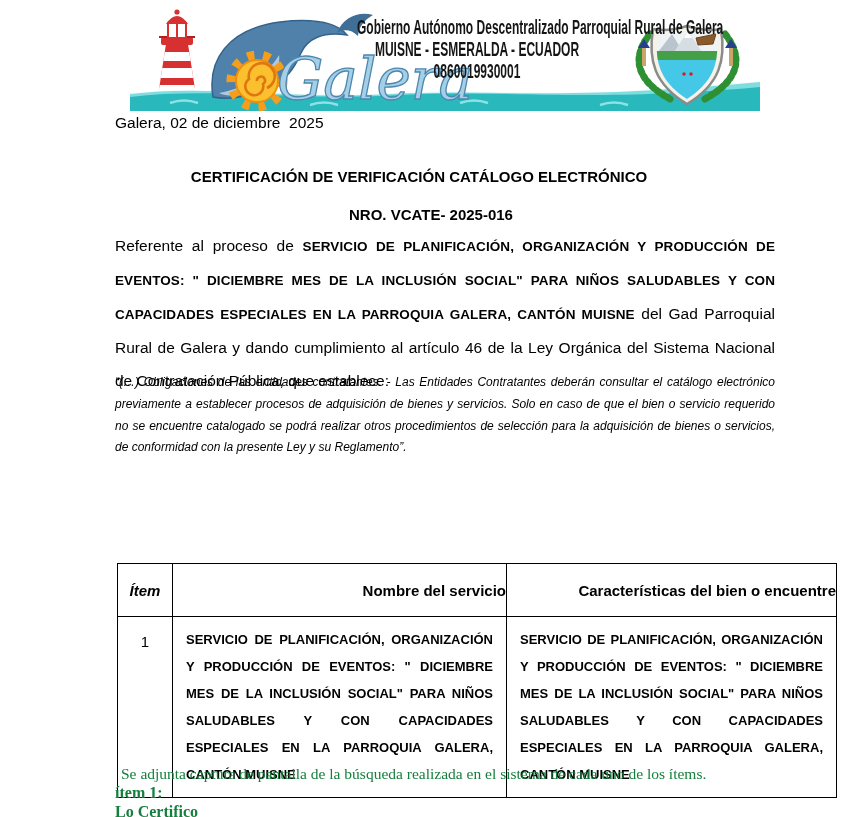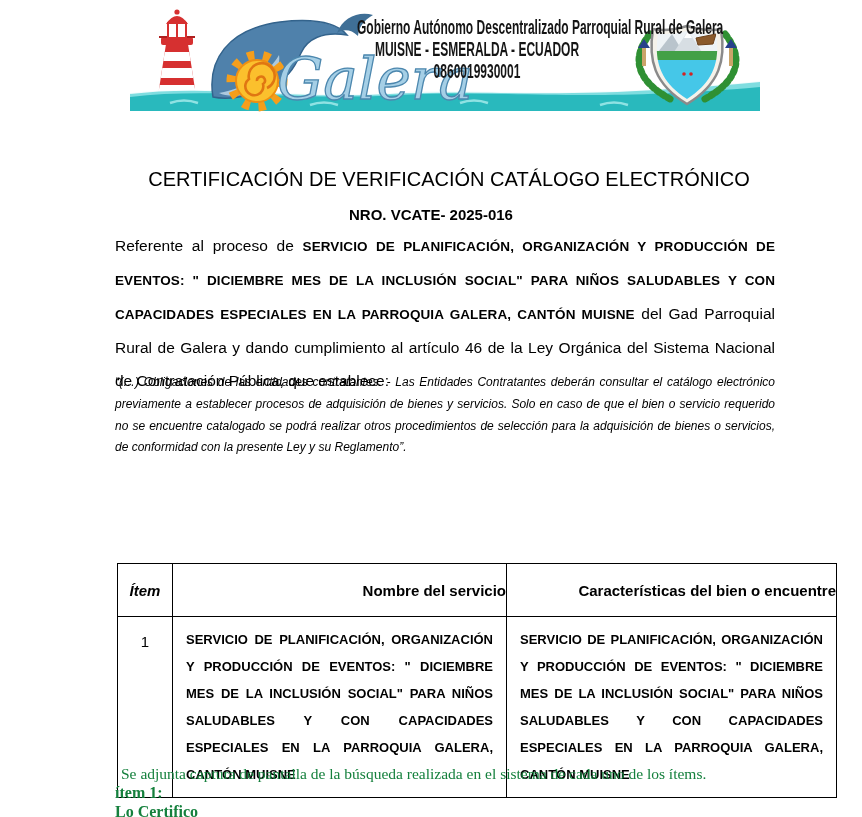--- a/index.html
+++ b/index.html
@@ -12,22 +12,22 @@
   .lh-wave{position:absolute;left:0;bottom:0;width:630px;height:34px;z-index:2;}
   .lh-whalesun{position:absolute;left:55px;top:4px;width:350px;height:100px;z-index:3;overflow:visible;}
   .lh-shield{position:absolute;left:490px;top:16px;width:135px;height:90px;z-index:3;}
   .org-block{position:absolute;left:147px;top:11px;width:400px;z-index:4;
              text-align:center;font-weight:bold;font-size:20px;line-height:22px;
              transform:scaleX(0.60);transform-origin:50% 0;white-space:nowrap;
              letter-spacing:0px;color:#151515;}
 
   
   .date-line{position:absolute;left:115px;top:114px;font-size:15.5px;white-space:pre;}
-  .doc-title{position:absolute;left:120px;top:168px;width:658px;text-align:center;
-             font-weight:normal;font-size:20px;}
+  .doc-title{position:absolute;left:90px;top:168px;width:658px;text-align:center;
+             font-weight:bold;font-size:15px;}
   .doc-number{position:absolute;left:102px;top:206px;width:658px;text-align:center;
               font-weight:bold;font-size:15px;}
   .para{position:absolute;left:115px;width:660px;margin:0;text-align:justify;}
   .p1{top:229px;font-size:15.5px;line-height:33px;}
   .bold-condensed{font-weight:bold;font-size:13.5px;letter-spacing:0.1px;}
   .quote{top:372px;font-style:italic;font-size:12px;line-height:21.8px;}
   .p3{top:482px;font-size:15.5px;line-height:22px;}
 
   
   .items-table{position:absolute;left:117px;top:563px;width:719px;border-collapse:collapse;
@@ -118,20 +118,21 @@
         <polygon points="64,16 68,9 72,16" fill="#ffffff"></polygon>
         <polygon points="76,16 96,12 93,22 78,23" fill="#8a5a2b" stroke="#6b421c" stroke-width="1"></polygon>
         <rect x="34" y="29" width="66" height="9" fill="#43a047"></rect>
         <rect x="34" y="38" width="66" height="41" fill="#45c7e8"></rect>
         <circle cx="64" cy="52" r="1.8" fill="#d42222"></circle>
         <circle cx="71" cy="52" r="1.8" fill="#d42222"></circle>
       </g>
     </svg>
   </header>
 
+  <div class="date-line">Galera, 02 de diciembre  2025</div>
 
   <div class="doc-title">CERTIFICACIÓN DE VERIFICACIÓN CATÁLOGO ELECTRÓNICO</div>
   <div class="doc-number">NRO. VCATE- 2025-016</div>
 
   <p class="para p1"><span>Referente al proceso de  </span><span class="bold-condensed">SERVICIO DE PLANIFICACIÓN, ORGANIZACIÓN Y PRODUCCIÓN DE EVENTOS: " DICIEMBRE MES DE LA INCLUSIÓN SOCIAL" PARA NIÑOS SALUDABLES Y CON CAPACIDADES ESPECIALES EN LA PARROQUIA GALERA, CANTÓN MUISNE</span><span> del Gad Parroquial Rural de Galera y dando cumplimiento al artículo 46 de la Ley Orgánica del Sistema Nacional de Contratación Pública, que establece:</span></p>
 
   <p class="para quote">“(…) Obligaciones de las entidades contratantes. - Las Entidades Contratantes deberán consultar el catálogo electrónico previamente a establecer procesos de adquisición de bienes y servicios. Solo en caso de que el bien o servicio requerido no se encuentre catalogado se podrá realizar otros procedimientos de selección para la adquisición de bienes o servicios, de conformidad con la presente Ley y su Reglamento”.</p>
 
 
   <table class="items-table">

